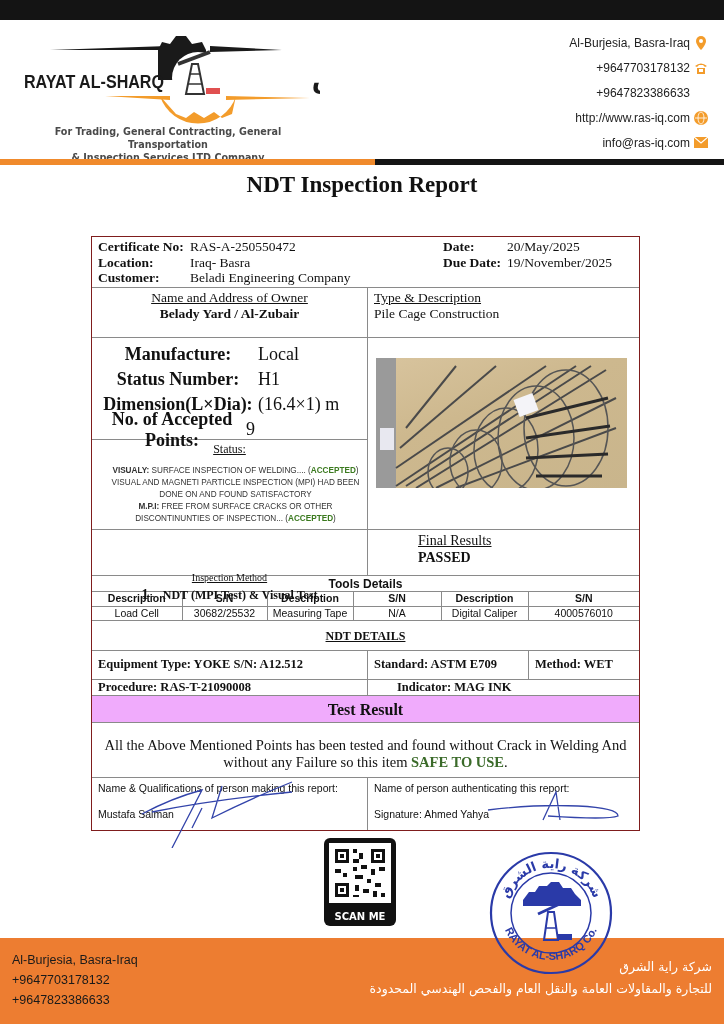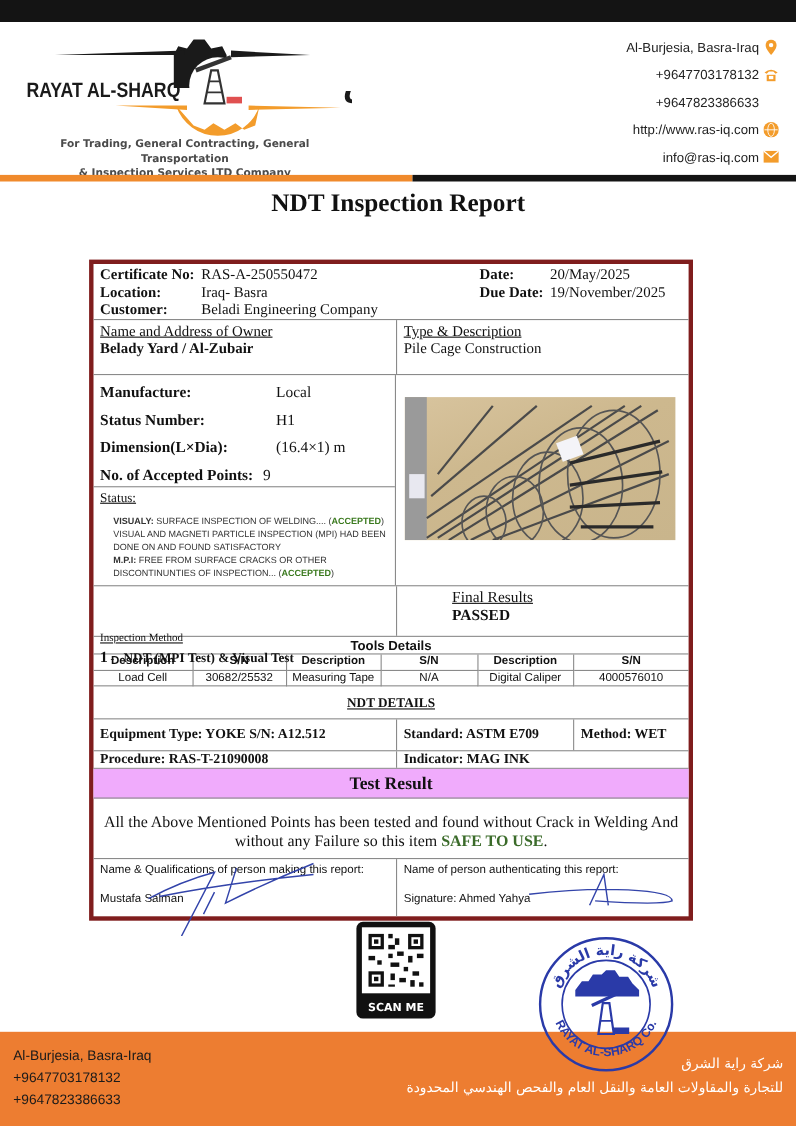--- a/index.html
+++ b/index.html
@@ -6,31 +6,31 @@
   body{width:724px;height:1024px;background:#fff;position:relative;overflow:hidden;font-family:"Liberation Serif",serif;color:#111;}
   .topbar{position:absolute;left:0;top:0;width:724px;height:20px;background:#141414;}
   .logo{position:absolute;left:20px;top:26px;width:300px;height:100px;}
   .tagline{position:absolute;left:18px;top:125px;width:300px;text-align:center;font-family:"DejaVu Sans",sans-serif;font-size:9.6px;font-weight:bold;color:#4a4a4a;line-height:13px;}
   .contacts{position:absolute;right:16px;top:30px;text-align:right;font-family:"Liberation Sans",sans-serif;font-size:12px;color:#222;}
   .contacts .row{height:25px;display:flex;justify-content:flex-end;align-items:center;gap:4px;}
   .contacts .ic{width:14px;height:14px;display:inline-flex;align-items:center;justify-content:center;}
   .sep-orange{position:absolute;left:0;top:159px;width:375px;height:6px;background:#f08a2c;}
   .sep-black{position:absolute;left:375px;top:159px;width:349px;height:6px;background:#141414;}
   .title{position:absolute;left:0;top:172px;width:724px;text-align:center;font-size:23px;font-weight:bold;font-family:"Liberation Serif",serif;}
-  .report{position:absolute;left:81px;top:236px;width:549px;border:4px solid #7f1d1d;font-size:13.5px;}
+  .report{position:absolute;left:91px;top:236px;width:549px;border:1px solid #7f1d1d;font-size:13.5px;}
   .u{text-decoration:underline;}
   .b{font-weight:bold;}
   .hdr{height:51px;padding:2px 6px;position:relative;border-bottom:1px solid #8a8a8a;line-height:15.5px;}
   .hdr .lbl{display:inline-block;width:92px;font-weight:bold;}
   .hdr .r{position:absolute;left:351px;top:2px;}
   .hdr .r .lbl{width:64px;}
   .split{display:flex;border-bottom:1px solid #8a8a8a;}
-  .split .l{width:276px;border-right:1px solid #8a8a8a;padding:2px 6px;}
+  .split .l{width:276px;border-right:1px solid #8a8a8a;padding:2px 6px;text-align:center;}
   .split .rr{flex:1;padding:2px 6px;}
-  .specs{padding:4px 6px;font-size:14px;}
+  .specs{padding:4px 6px;font-size:18px;}
   .specs .sr{display:flex;height:25px;align-items:center;}
   .specs .sk{width:160px;font-weight:bold;}
   .status{border-top:1px solid #8a8a8a;padding:2px 6px 6px;font-size:12px;}
   .status .txt{font-family:"Liberation Sans",sans-serif;font-size:8.2px;line-height:12px;margin-top:8px;padding-left:12px;color:#333;}
   .green{color:#3b7a1f;font-weight:bold;}
   .photo{margin:20px 12px 0 8px;height:130px;background:linear-gradient(160deg,#d8c49e 0%,#cdb88e 40%,#c9b58c 100%);position:relative;overflow:hidden;}
   .tools-title{text-align:center;font-family:"Liberation Sans",sans-serif;font-weight:bold;font-size:12px;height:16px;line-height:16px;border-bottom:1px solid #8a8a8a;}
   table.tools{width:100%;border-collapse:collapse;font-family:"Liberation Sans",sans-serif;font-size:10.5px;}
   table.tools td{border-right:1px solid #8a8a8a;border-bottom:1px solid #8a8a8a;text-align:center;height:14px;line-height:13px;}
   table.tools td:last-child{border-right:none;}
@@ -255,21 +255,21 @@
     </tr>
   </tbody>
     </table>
 
   <div class="ndt-title">NDT DETAILS</div>
   <div class="ndt-row" style="height:29px;">
     <div style="width:276px;border-right:1px solid #8a8a8a;">Equipment Type: YOKE S/N: A12.512</div>
     <div style="width:161px;border-right:1px solid #8a8a8a;">Standard: ASTM E709</div>
     <div style="flex:1;">Method: WET</div>
   </div>
-  <div class="ndt-row" style="height:16px;">
+  <div class="ndt-row" style="height:16px;gap:23px;">
     <div style="width:276px;border-right:1px solid #8a8a8a;">Procedure: RAS-T-21090008</div>
     <div style="flex:1;">Indicator: MAG INK</div>
   </div>
 
   <div class="testres">Test Result</div>
   <div class="conclusion">
     <span>All the Above Mentioned Points has been tested and found without Crack in Welding And without any Failure so this item </span><span class="b" style="color:#3b6b2a;">SAFE TO USE</span><span>.</span>
   </div>
 
   <div class="sign">

